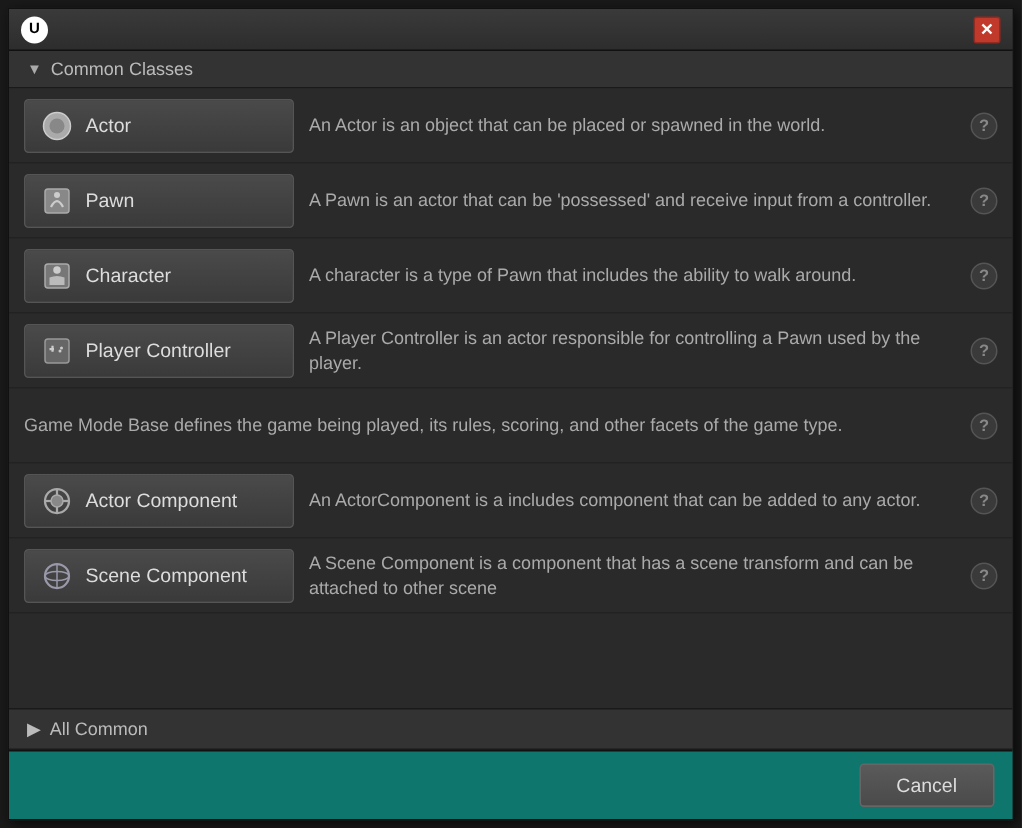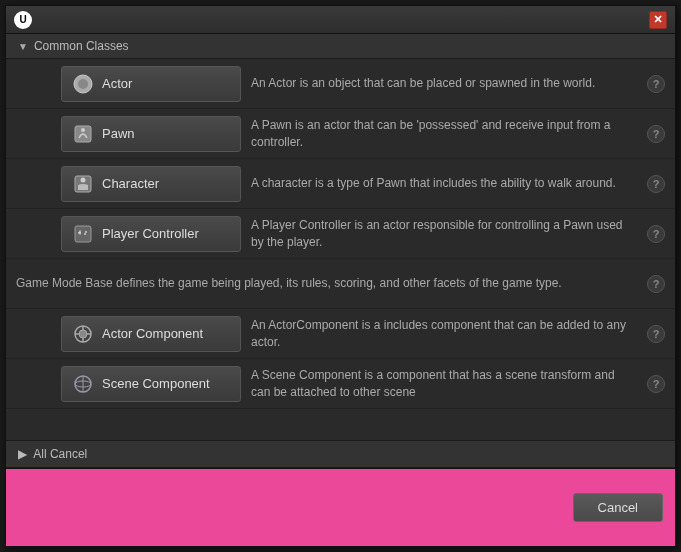--- a/index.html
+++ b/index.html
@@ -102,21 +102,20 @@
       border: 1px solid #555;
       border-radius: 3px;
       color: #ddd;
       font-size: 13px;
       padding: 6px 10px;
       display: flex;
       align-items: center;
       gap: 8px;
       cursor: pointer;
       text-align: left;
-      margin-left: 45px;
     }
     .class-icon {
       width: 22px;
       height: 22px;
       display: flex;
       align-items: center;
       justify-content: center;
       flex-shrink: 0;
     }
     .class-description {
@@ -147,22 +146,22 @@
       padding: 6px 12px;
       border-top: 1px solid #1a1a1a;
       border-bottom: 1px solid #1a1a1a;
       display: flex;
       align-items: center;
       gap: 6px;
       flex-shrink: 0;
       cursor: pointer;
     }
     .footer {
-      background: #ec4899;
-      padding: 24px 12px;
+      background: #0f766e;
+      padding: 8px 12px;
       display: flex;
       justify-content: flex-end;
       border-top: 1px solid #111;
       flex-shrink: 0;
     }
     .cancel-btn {
       background: linear-gradient(180deg, #5a5a5a 0%, #4a4a4a 100%);
       border: 1px solid #666;
       border-radius: 3px;
       color: #ddd;
@@ -286,19 +285,19 @@
         <span>Scene Component</span>
       </button>
       <div class="class-description">A Scene Component is a component that has a scene transform and can be attached to other scene</div>
       <div class="help-icon">?</div>
     </div>
 
   </div>
 
   <div class="all-classes-header">
     <span class="arrow">▶</span>
-    <span>All Cancel</span>
+    <span>All Common</span>
   </div>
 
   <div class="footer">
     <button class="cancel-btn">Cancel</button>
   </div>
 </div>
 
 </body></html>

